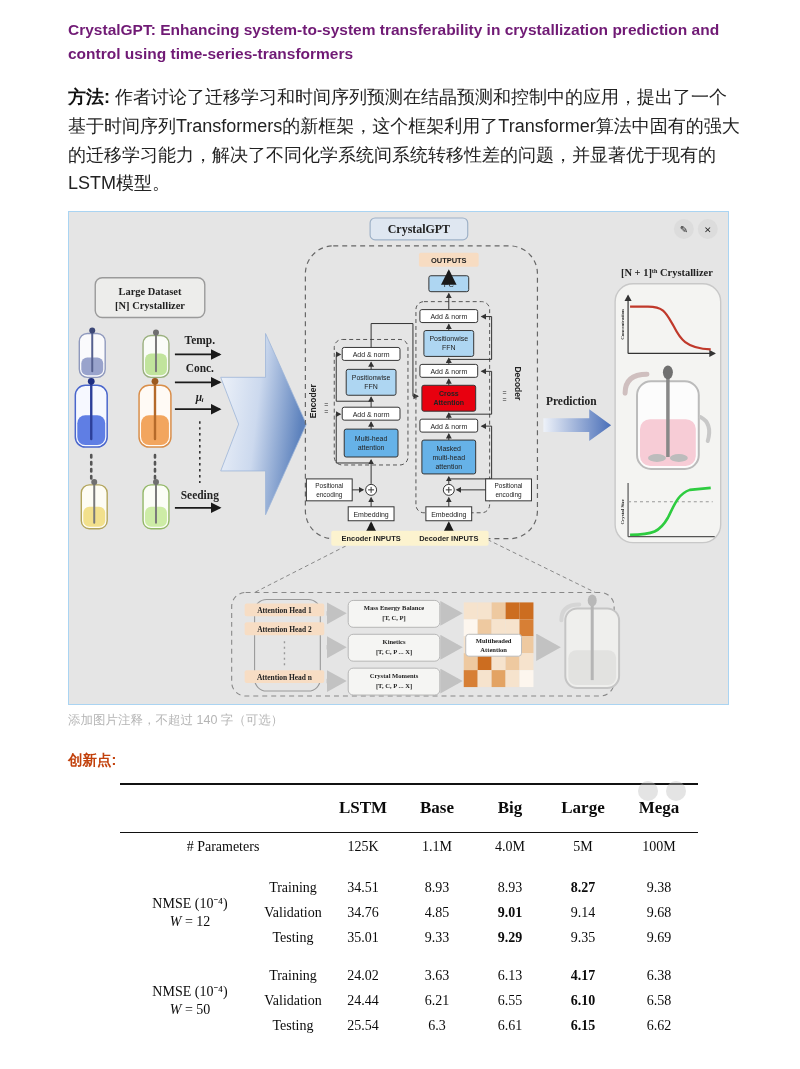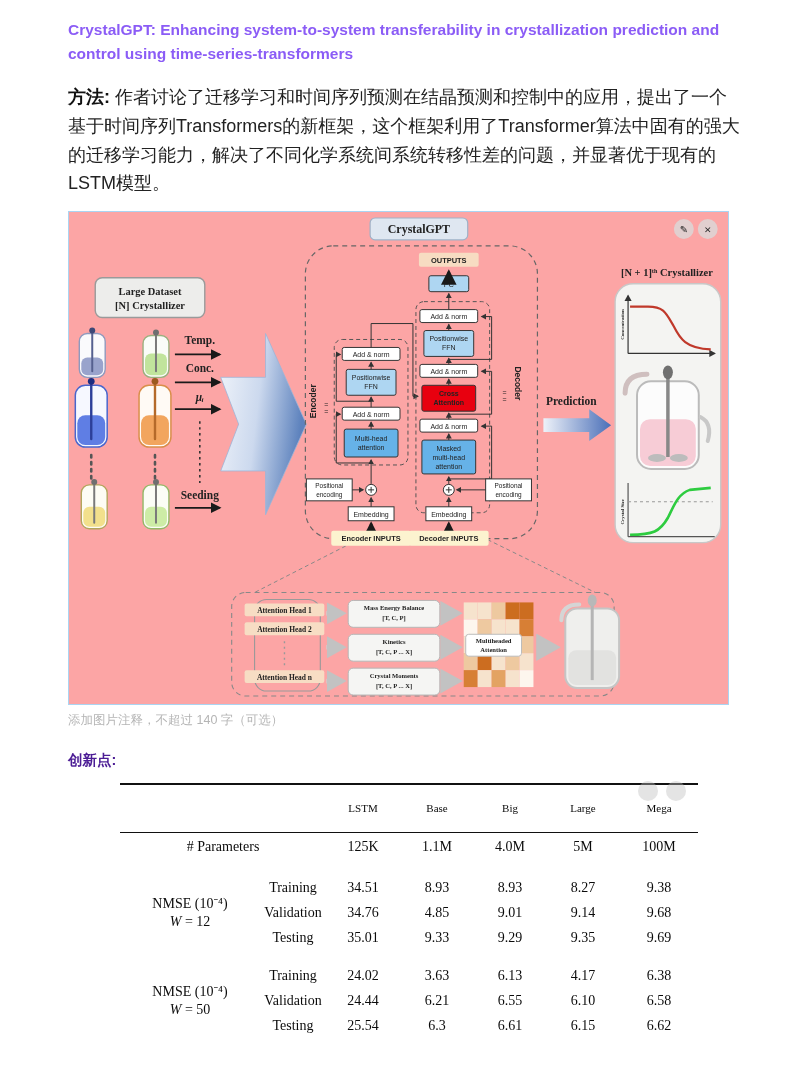--- a/index.html
+++ b/index.html
@@ -1,42 +1,42 @@
 <!DOCTYPE html>
 <html><head>
 <meta charset="utf-8">
 <style>
   * { margin:0; padding:0; box-sizing:border-box; }
   html,body { width:800px; height:1069px; background:#ffffff; overflow:hidden;
               font-family:"Liberation Sans",sans-serif; color:#1a1a1a; }
   .content { width:672px; margin:0 0 0 68px; }
-  .title { padding-top:18px; font-size:15.5px; font-weight:bold; line-height:1.58; color:#8b5cf6; }
+  .title { padding-top:18px; font-size:15.5px; font-weight:bold; line-height:1.58; color:#701a75; }
   .method { margin-top:16px; font-size:18px; line-height:1.6; color:#222; }
   .method b { color:#111; }
 
   .figwrap { position:relative; margin-top:13px; width:661px; height:494px;
-             border:1px solid #aad4f2; background:#fca5a5; }
+             border:1px solid #aad4f2; background:#e5e5e5; }
   .caption { margin-top:7px; width:661px; text-align:left; font-size:12.5px; color:#b5b5b5; }
 
-  .innov-h { margin-top:22px; font-size:14.5px; font-weight:bold; color:#4c1d95; }
+  .innov-h { margin-top:22px; font-size:14.5px; font-weight:bold; color:#c2410c; }
   ul.innov { margin-top:15px; list-style:none; }
   ul.innov li { position:relative; padding-left:14px; font-size:14px; line-height:1.6; color:#222; margin-bottom:4px; }
   ul.innov li::before { content:"•"; position:absolute; left:1px; top:0; color:#222; }
 
   .tablewrap { position:relative; margin:13px 0 0 52px; width:578px;
                font-family:"Liberation Serif",serif; }
   table.res { border-collapse:collapse; width:578px; border-top:2.5px solid #111; }
   table.res td { text-align:center; font-size:14px; color:#0b0b0b; padding:0; }
-  tr.thead td { font-weight:normal; font-size:11px; border-bottom:1.6px solid #111; height:48px; }
+  tr.thead td { font-weight:bold; font-size:17px; border-bottom:1.6px solid #111; height:48px; }
   tr.prow td { height:30px; }
   td.left { text-align:left; padding-left:2px; }
   tr.sp td { height:13px; border:none; }
   tr.grow td { height:25px; }
   td.glabel { text-align:center; font-size:16.5px; line-height:1.25; }
-  td.bold, .bold { font-weight:normal; }
+  td.bold, .bold { font-weight:bold; }
   .dot-btn { position:absolute; width:20px; height:20px; border-radius:50%;
              background:rgba(190,190,190,0.42); }
 </style>
 </head>
 <body>
 
 <div class="content">
 
   <div class="title">CrystalGPT: Enhancing system-to-system transferability in crystallization prediction and control using time-series-transformers</div>
 

